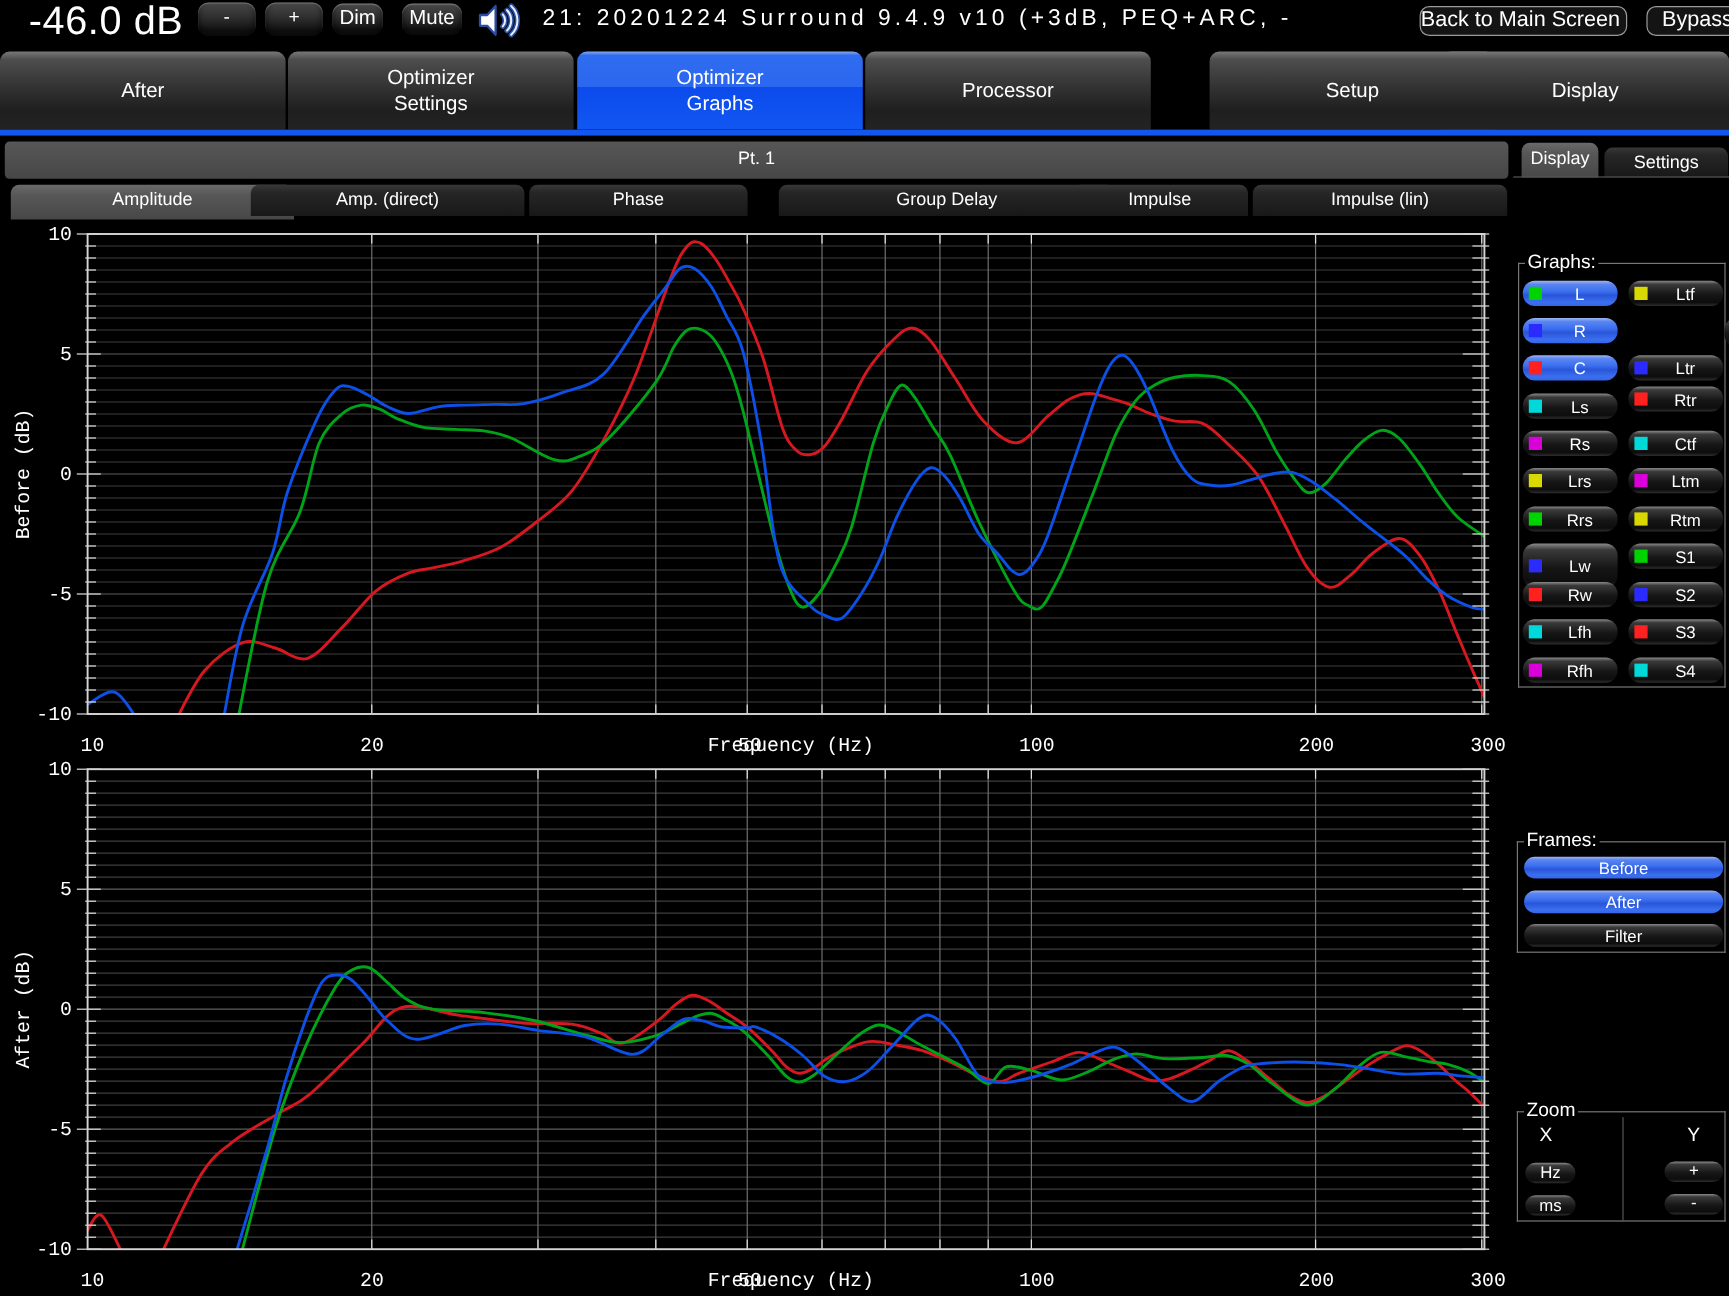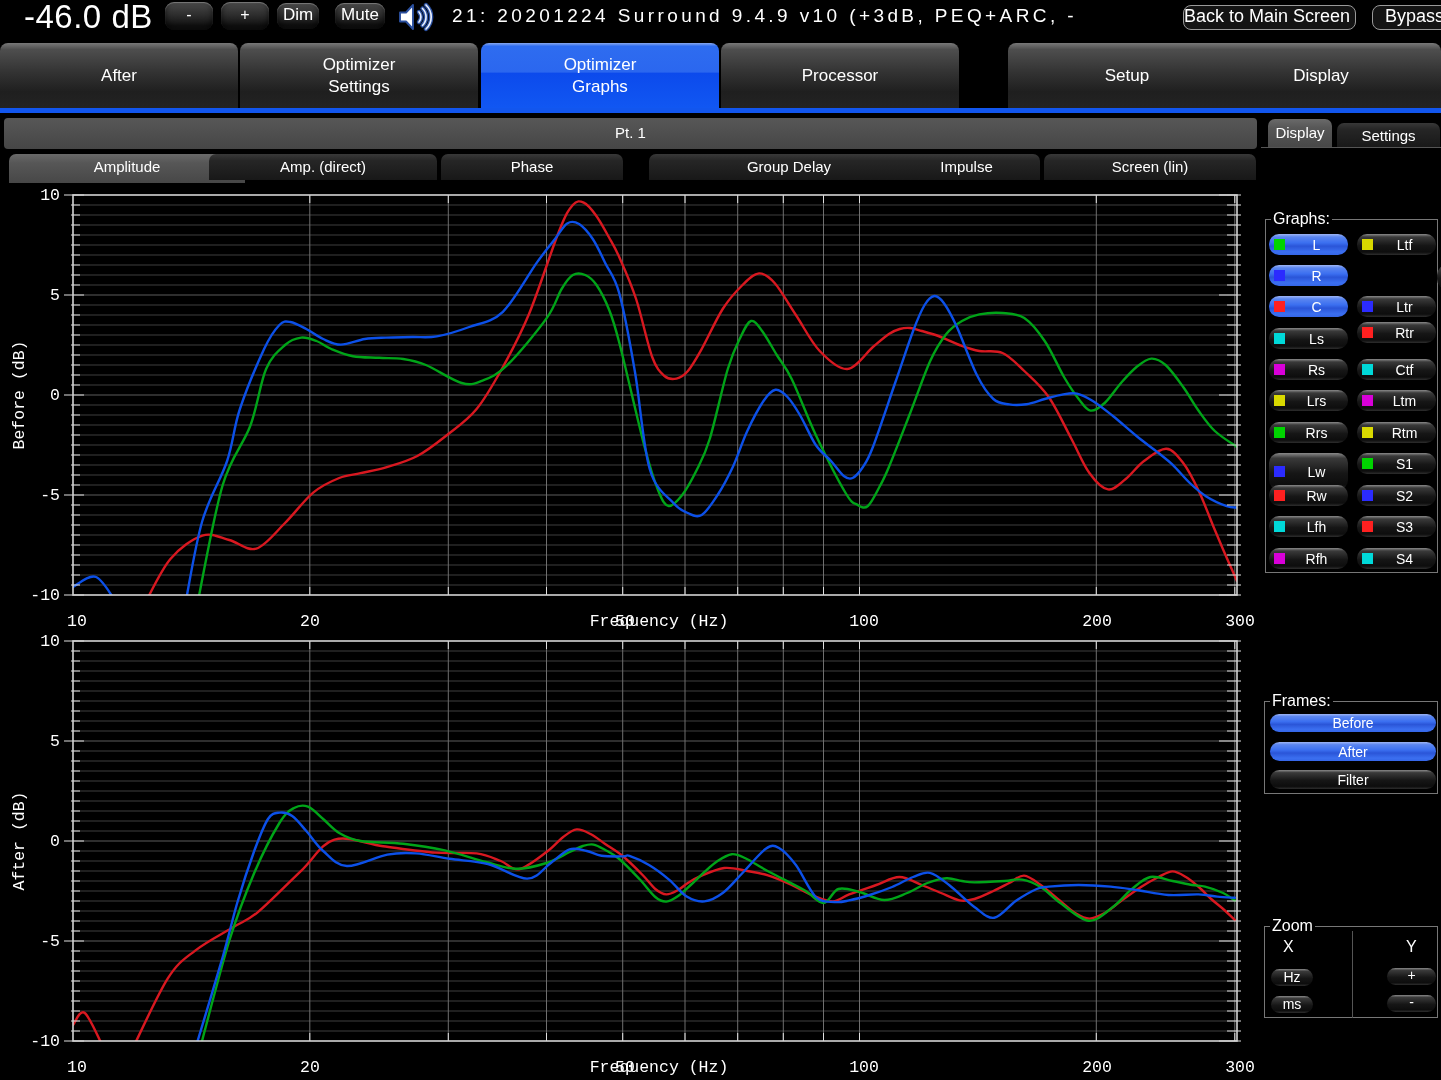--- a/index.html
+++ b/index.html
@@ -67,21 +67,21 @@
 <div class="tab" style="left:1008px;width:238px">Setup</div>
 <div class="tab" style="left:1201px;width:240px">Display</div>
 <div class="abs" id="bluebar"></div>
 <div class="abs" id="ptbar">Pt. 1</div>
 
 <div class="stab on" style="left:9px;width:236px">Amplitude</div>
 <div class="stab" style="left:209px;width:228px">Amp. (direct)</div>
 <div class="stab" style="left:441px;width:182px">Phase</div>
 <div class="stab" style="left:649px;width:280px">Group Delay</div>
 <div class="stab" style="left:893px;width:147px">Impulse</div>
-<div class="stab" style="left:1044px;width:212px">Screen (lin)</div>
+<div class="stab" style="left:1044px;width:212px">Impulse (lin)</div>
 
 <svg id="plots" width="1260" height="1080" viewBox="0 0 1260 1080">
 <defs>
 <clipPath id="clipt">
         <rect x="73.0" y="195.0" width="1164.0" height="400.0"></rect>
       </clipPath>
 <clipPath id="clipb">
         <rect x="73.0" y="641.0" width="1164.0" height="400.0"></rect>
       </clipPath>
 </defs>

